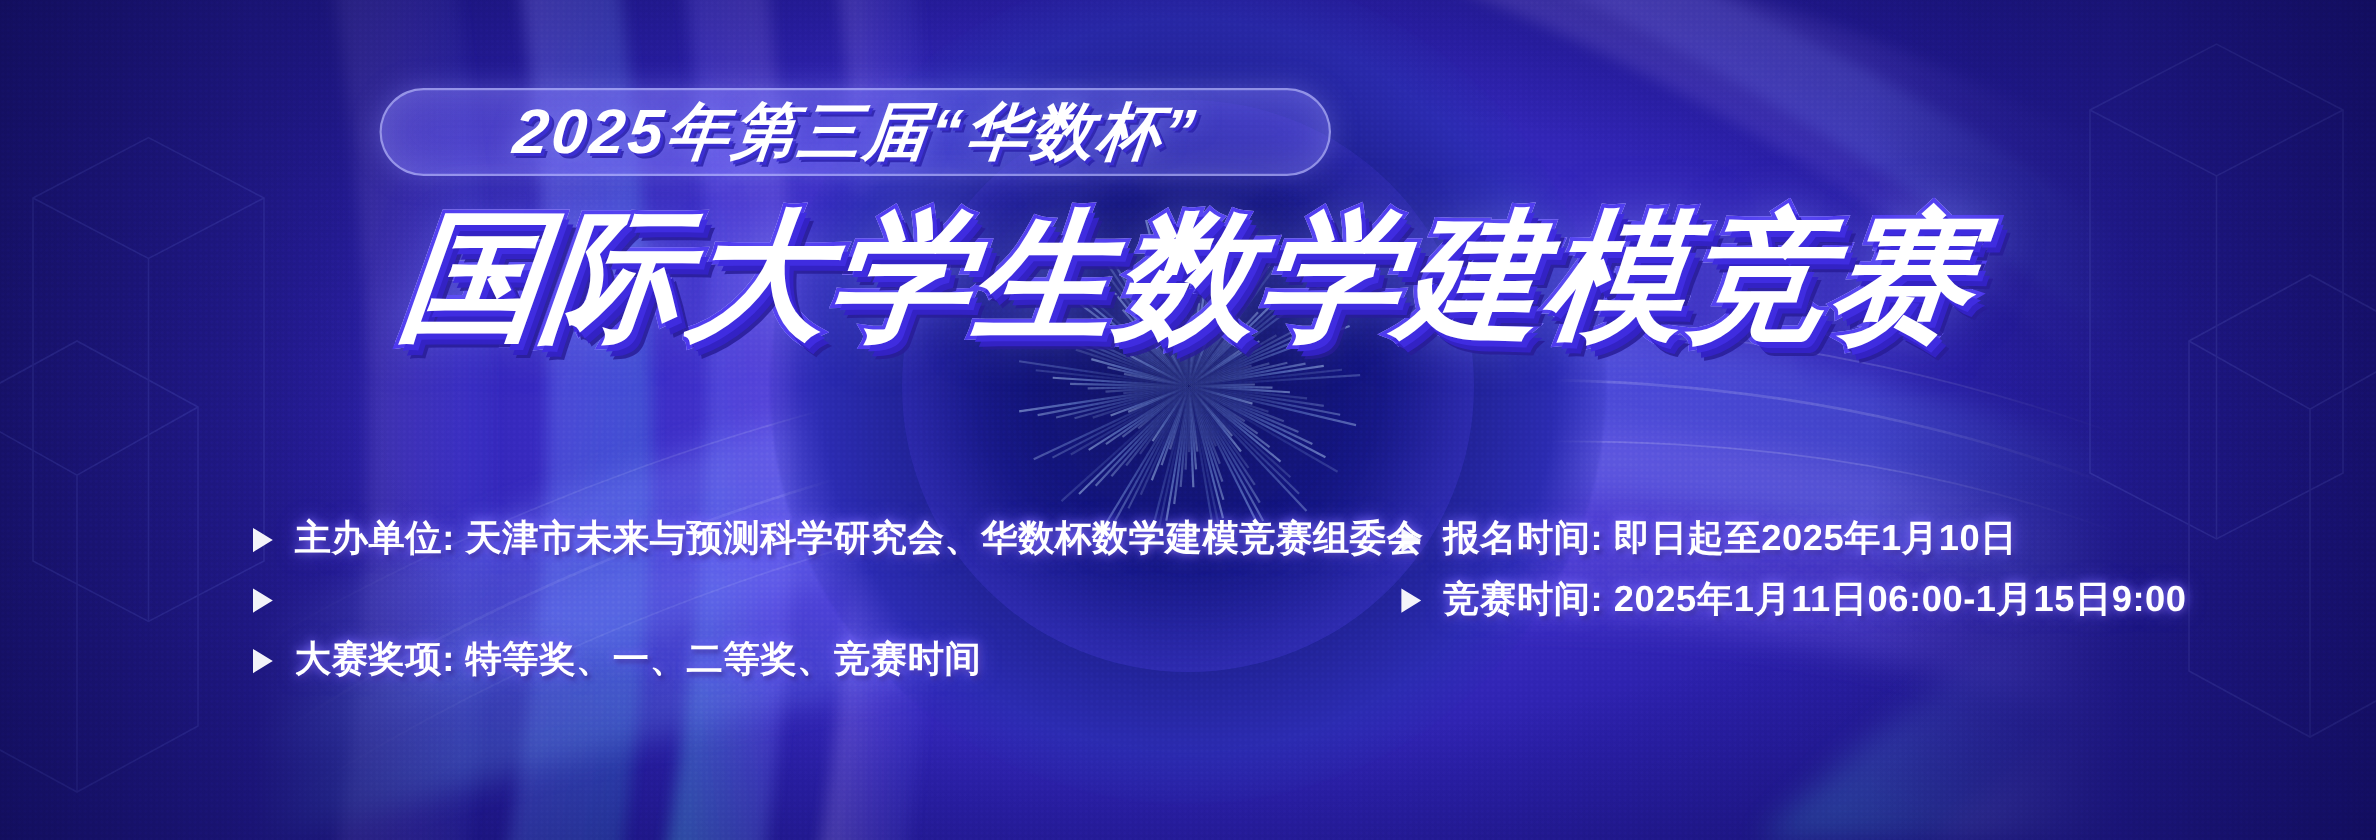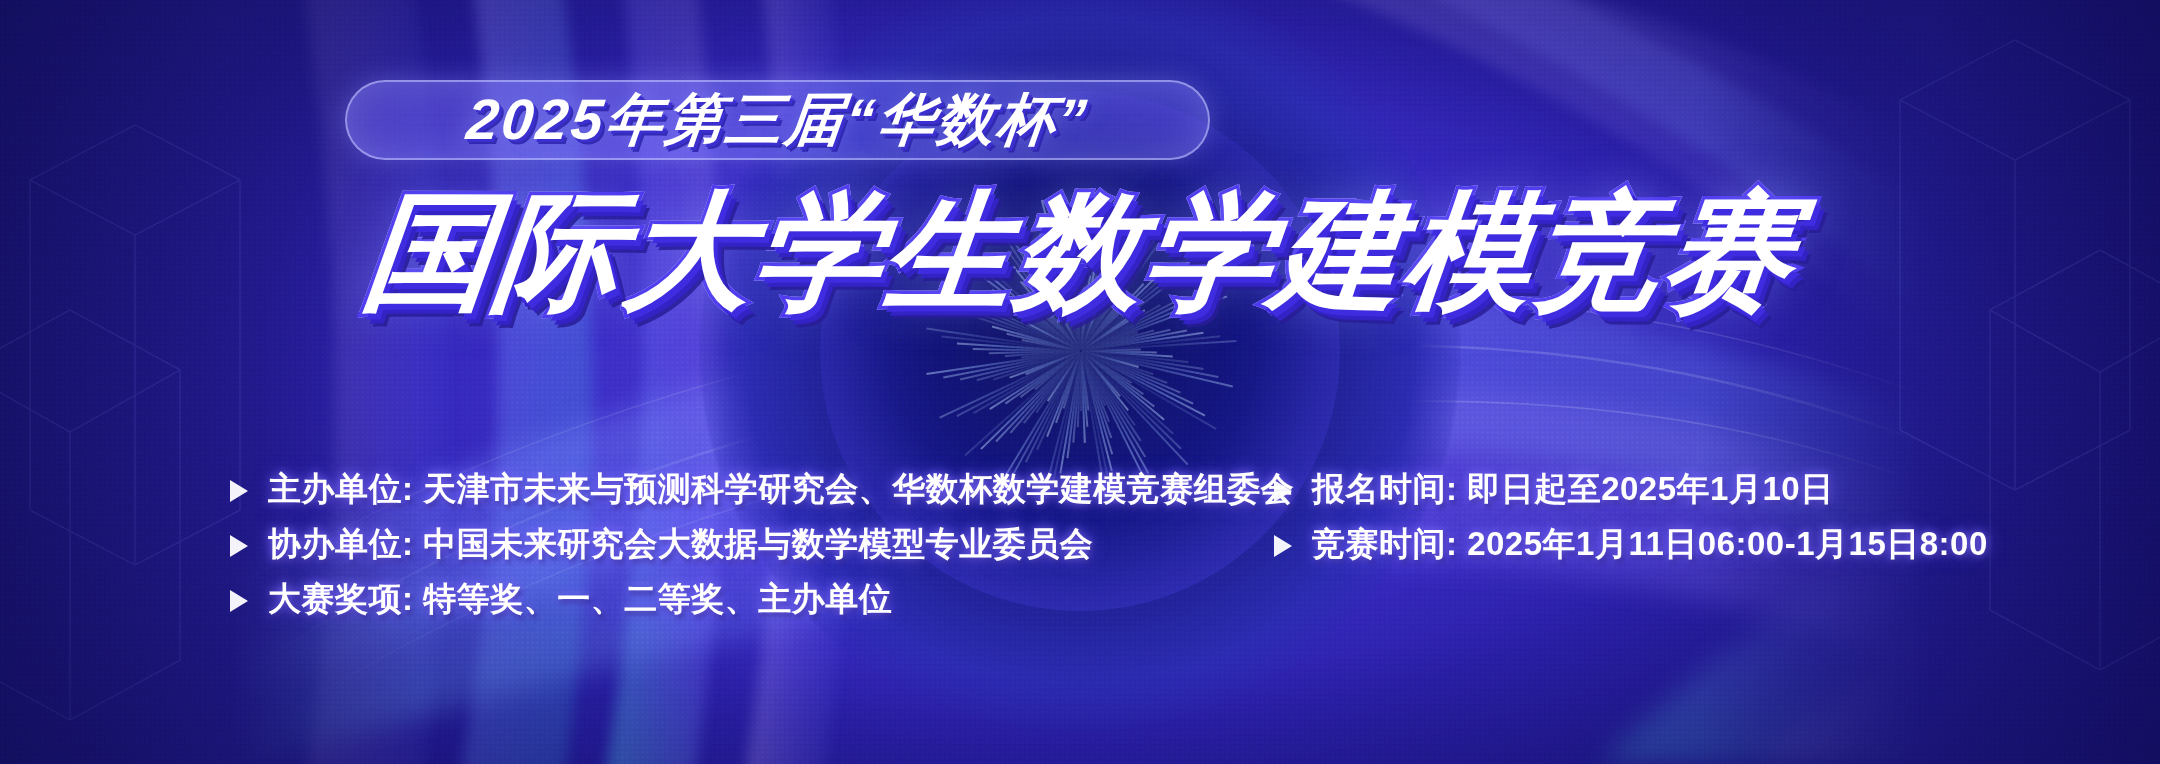--- a/index.html
+++ b/index.html
@@ -403,30 +403,29 @@
           </span>
           <span class="txt">主办单位: 天津市未来与预测科学研究会、华数杯数学建模竞赛组委会</span>
         </div>
 
         <div class="bullet">
           <span class="tri">
             <svg width="22" height="26" viewBox="0 0 22 26">
                 <polygon points="2,2 20,13 2,24" fill="#ffffff" opacity="0.95"></polygon>
               </svg>
           </span>
-          <span class="txt">协办单位: 中国未来研究会大数据与数学模型专业委员会</span>
         </div>
 
         <div class="bullet">
           <span class="tri">
             <svg width="22" height="26" viewBox="0 0 22 26">
                 <polygon points="2,2 20,13 2,24" fill="#ffffff" opacity="0.95"></polygon>
               </svg>
           </span>
-          <span class="txt">大赛奖项: 特等奖、一、二等奖、主办单位</span>
+          <span class="txt">大赛奖项: 特等奖、一、二等奖、竞赛时间</span>
         </div>
 
 
       </div>
 
       <div class="col-right">
 
         <div class="bullet">
           <span class="tri">
             <svg width="22" height="26" viewBox="0 0 22 26">
@@ -435,21 +434,21 @@
           </span>
           <span class="txt">报名时间: 即日起至2025年1月10日</span>
         </div>
 
         <div class="bullet">
           <span class="tri">
             <svg width="22" height="26" viewBox="0 0 22 26">
                 <polygon points="2,2 20,13 2,24" fill="#ffffff" opacity="0.95"></polygon>
               </svg>
           </span>
-          <span class="txt">竞赛时间: 2025年1月11日06:00-1月15日8:00</span>
+          <span class="txt">竞赛时间: 2025年1月11日06:00-1月15日9:00</span>
         </div>
 
       </div>
 
     </div>
 
   </div>
 </div>
 
 </body></html>

